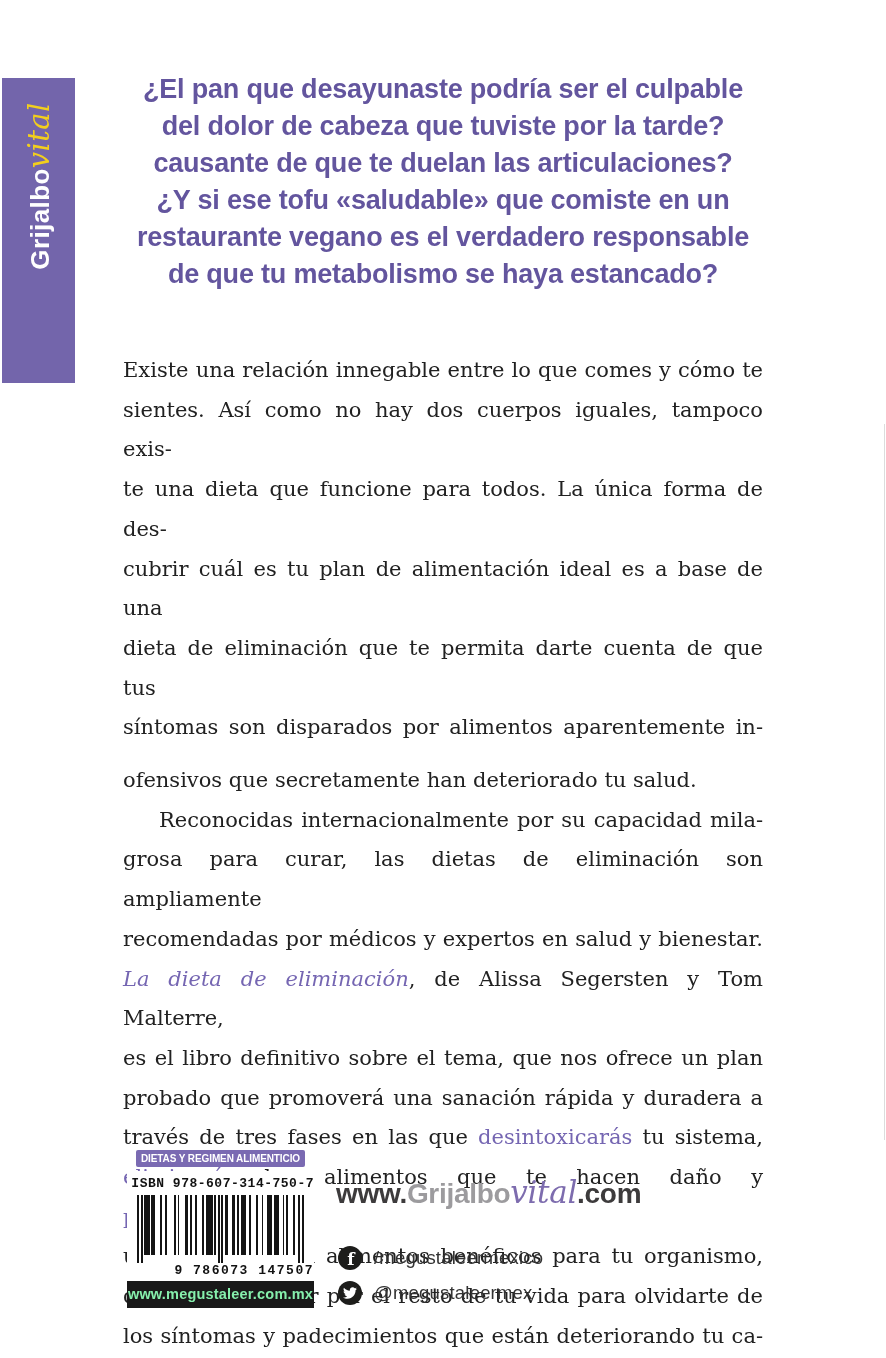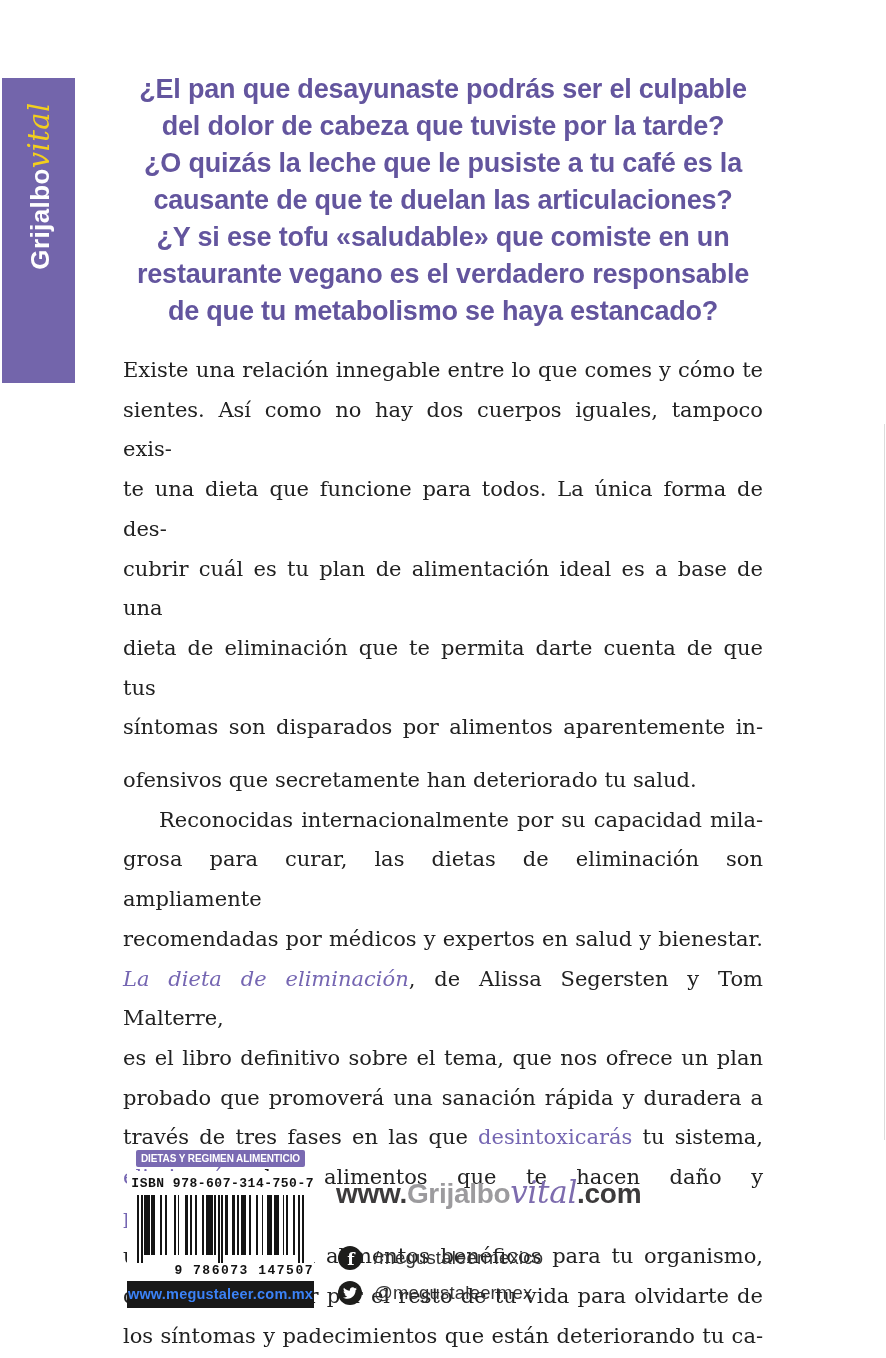--- a/index.html
+++ b/index.html
@@ -30,21 +30,21 @@
   .isbn-block{position:absolute;left:127px;top:1150px;width:187px;}
   .cat-bar{margin:0 9px;background:var(--catbar);color:#ffffff;font-size:10px;font-weight:bold;
            text-align:center;height:17px;line-height:18px;border-radius:2px;letter-spacing:-0.1px;white-space:nowrap;}
   .isbn-box{margin-top:4px;background:#ffffff;text-align:right;padding-top:5px;}
   .isbn-num{font-family:"Liberation Mono",monospace;font-weight:bold;font-size:13px;letter-spacing:0.5px;color:#121212;white-space:nowrap;}
   .bars{display:flex;justify-content:center;align-items:flex-start;height:68px;margin-top:4px;}
   .bar-m{flex:0 0 auto;width:1.75px;height:60px;}
   .bar-m.b{background:#141414;}
   .bar-m.tall{height:68px;}
   .digits{font-family:"Liberation Mono",monospace;font-weight:bold;font-size:13px;letter-spacing:1.5px;color:#121212;margin-top:0px;white-space:nowrap;}
-  .site-bar{margin-top:3px;background:#191919;color:#3b82f6;text-align:center;height:27px;line-height:27px;
+  .site-bar{margin-top:3px;background:#191919;color:#86efac;text-align:center;height:27px;line-height:27px;
             font-size:14.5px;font-weight:bold;letter-spacing:0.2px;white-space:nowrap;}
 
   
   .website{position:absolute;left:336px;top:1174px;font-size:28px;font-weight:bold;color:#3d3b3c;letter-spacing:-0.3px;white-space:nowrap;}
   .w-gray{color:#9c9b9e;}
   .w-script{color:var(--webscript);font-family:"DejaVu Serif",serif;font-style:italic;font-weight:normal;font-size:31px;}
 
   
   .social{position:absolute;left:338px;top:1246px;}
   .social-row{display:flex;align-items:center;height:24px;margin-bottom:11px;}
@@ -61,23 +61,22 @@
 
 <div class="page">
 
   <div class="spine-band">
     <div class="band-logo">
       <span class="band-pub">Grijalbo</span><span class="band-col">vital</span>
     </div>
   </div>
 
   <div class="headline" id="headline">
-      <div>¿El pan que desayunaste podrás ser el culpable</div>
+      <div>¿El pan que desayunaste podría ser el culpable</div>
       <div>del dolor de cabeza que tuviste por la tarde?</div>
-      <div>¿O quizás la leche que le pusiste a tu café es la</div>
       <div>causante de que te duelan las articulaciones?</div>
       <div>¿Y si ese tofu «saludable» que comiste en un</div>
       <div>restaurante vegano es el verdadero responsable</div>
       <div>de que tu metabolismo se haya estancado?</div>
     </div>
 
   <div class="body-copy" id="body-copy">
       <div class="body-line"><span>Existe una relación innegable entre lo que comes y cómo te</span></div>
       <div class="body-line"><span>sientes. Así como no hay dos cuerpos iguales, tampoco exis-</span></div>
       <div class="body-line"><span>te una dieta que funcione para todos. La única forma de des-</span></div>

